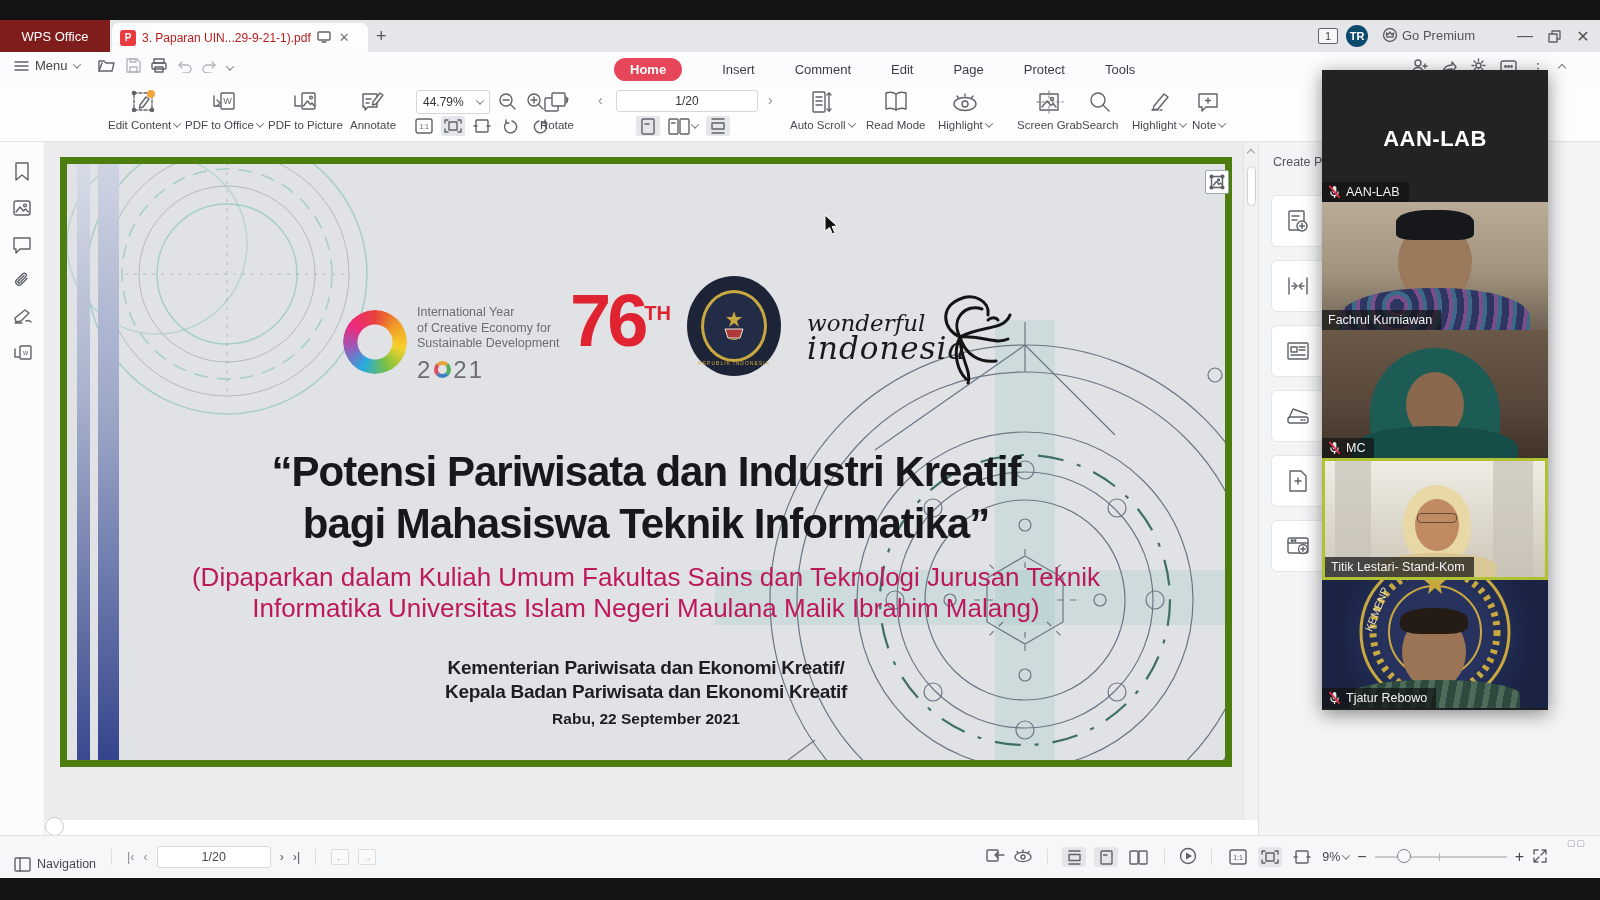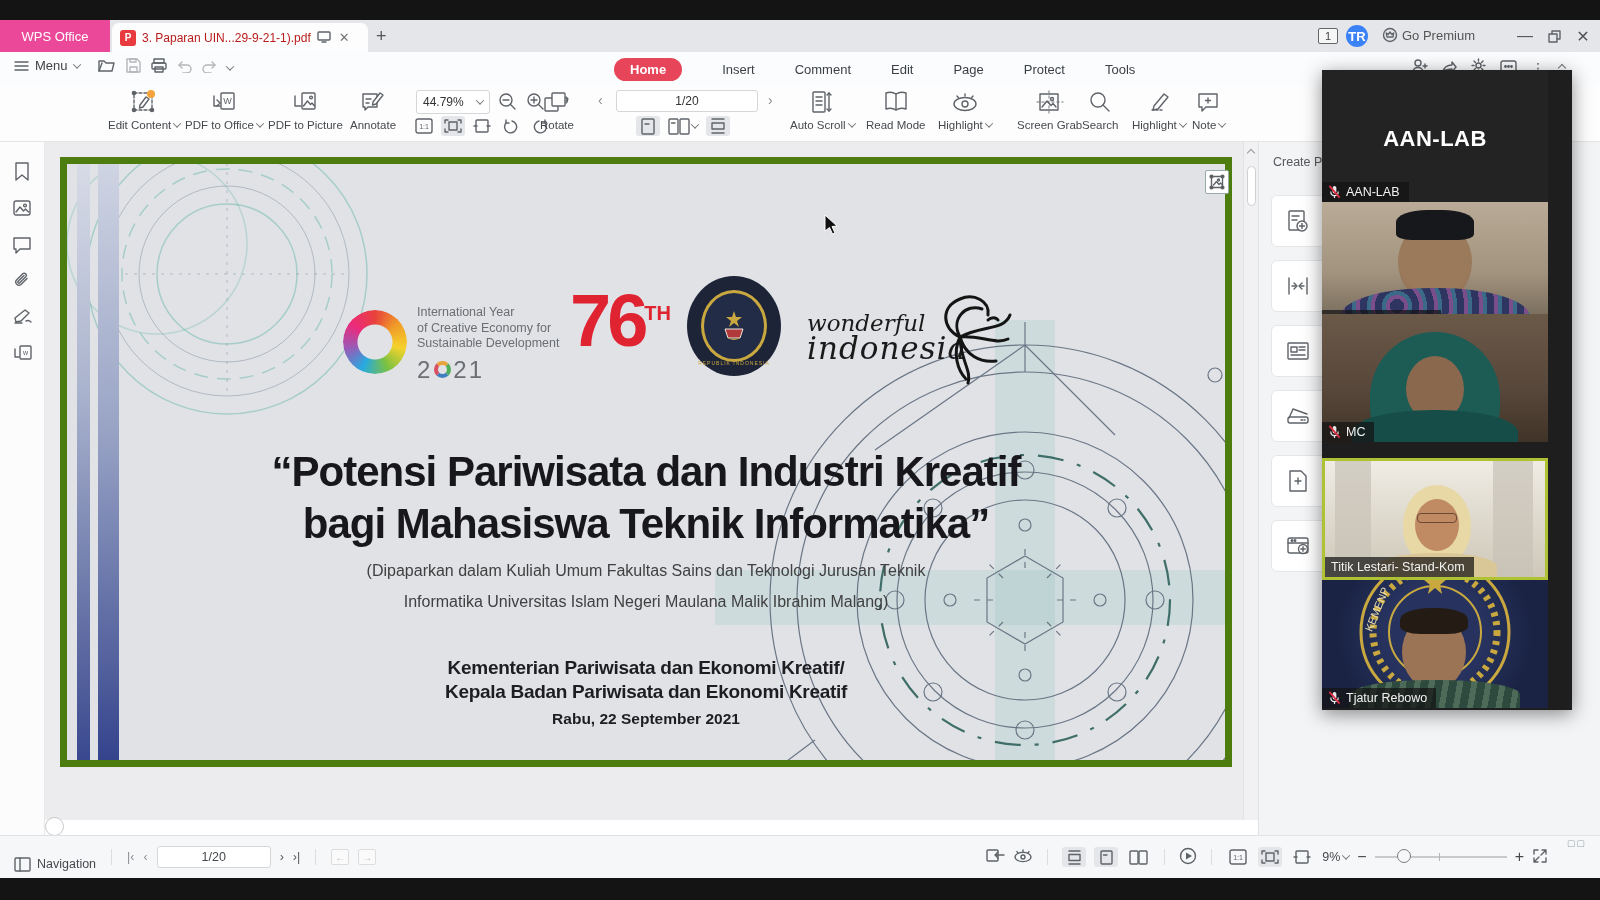--- a/index.html
+++ b/index.html
@@ -11,33 +11,33 @@
   .ico { stroke:#5f6368; fill:none; stroke-width:1.4; stroke-linecap:round; stroke-linejoin:round; }
   .chev { display:inline-block; width:6px; height:6px; border-right:1.4px solid #777; border-bottom:1.4px solid #777; transform:rotate(45deg) translate(-1px,-1px); }
   .chev.up { transform:rotate(-135deg); }
 
   
   .black-top { left:0; top:0; width:1600px; height:20px; background:#141414; }
   .black-bottom { left:0; top:878px; width:1600px; height:22px; background:#141414; }
 
   
   .tabbar { left:0; top:20px; width:1600px; height:32px; background:#e4e6e9; }
-  .wps-tab { left:0; top:20px; width:110px; height:32px; background:#ec4899; color:#fff; font-size:13px;
+  .wps-tab { left:0; top:20px; width:110px; height:32px; background:#7f1d1d; color:#fff; font-size:13px;
              display:flex; align-items:center; justify-content:center; border-radius:0 0 0 0; }
   .doc-tab { left:112px; top:23px; width:256px; height:29px; background:#fdfdfd; border-radius:7px 7px 0 0;
              display:flex; align-items:center; gap:6px; padding:0 8px; }
   .pdf-badge { width:16px; height:16px; border-radius:3px; background:#e83a3f; color:#fff; font-size:10px; font-weight:bold;
                display:flex; align-items:center; justify-content:center; }
   .doc-title { font-size:12px; color:#b91c1c; white-space:nowrap; overflow:hidden; max-width:178px; }
   .tab-x { color:#777; font-size:13px; margin-left:2px; cursor:default; }
   .newtab { left:376px; top:26px; font-size:18px; color:#555; }
   .winct { left:1318px; top:28px; width:20px; height:16px; border:1.4px solid #666; border-radius:2px; color:#444;
            font-size:11px; display:flex; align-items:center; justify-content:center; background:#f6f6f6; }
-  .avatar { left:1346px; top:25px; width:22px; height:22px; border-radius:50%; background:#3b82f6; color:#fff;
-            font-size:13px; font-weight:bold; display:flex; align-items:center; justify-content:center; }
+  .avatar { left:1346px; top:25px; width:22px; height:22px; border-radius:50%; background:#0c4a6e; color:#fff;
+            font-size:11px; font-weight:bold; display:flex; align-items:center; justify-content:center; }
   .premium { left:1382px; top:27px; display:flex; align-items:center; gap:4px; color:#555; font-size:13px; }
   .win-btn { top:26px; width:22px; height:20px; display:flex; align-items:center; justify-content:center; color:#555; }
 
   
   .menurow { left:0; top:52px; width:1600px; height:33px; background:#fbfcfd; }
   .menu-btn { left:14px; top:58px; display:flex; align-items:center; gap:6px; color:#444; font-size:13px; }
   .qicons { left:98px; top:58px; display:flex; gap:10px; align-items:center; }
   .rtabs { left:614px; top:56px; display:flex; gap:40px; align-items:center; height:26px; }
   .rtab { font-size:13px; color:#3b3f45; }
   .rtab.active { background:#e6455a; color:#fff; border-radius:13px; padding:4px 16px; font-weight:bold; }
@@ -62,21 +62,21 @@
   .railico { position:absolute; left:13px; }
 
   
   .docarea { left:45px; top:142px; width:1213px; height:678px; background:#ececee; overflow:hidden; }
   .slide { position:absolute; left:15px; top:15px; width:1172px; height:610px; background:#e0e2e6; border:7px solid #4d7c0f; overflow:hidden; }
   .stripe1 { position:absolute; left:10px; top:0; width:13px; height:649px;
              background:linear-gradient(#d7dbe7 0%, #aab3cd 35%, #5b68a0 75%, #39488f 92%, #6c78ab 100%); }
   .stripe2 { position:absolute; left:31px; top:0; width:21px; height:649px;
              background:linear-gradient(#cfd4e3 0%, #9aa5c6 40%, #4d5b9a 80%, #2f3f8a 94%, #7b86b3 100%); }
   .slide-title { position:absolute; width:100%; text-align:center; font-weight:800; font-size:42px; letter-spacing:-1px; color:#17171c; }
-  .slide-sub { position:absolute; width:100%; text-align:center; font-size:16px; color:#404040; }
+  .slide-sub { position:absolute; width:100%; text-align:center; font-size:26px; color:#be185d; }
   .slide-org { position:absolute; width:100%; text-align:center; font-size:19px; font-weight:bold; color:#1d1d22; letter-spacing:-0.3px; }
   .slide-date { position:absolute; width:100%; text-align:center; font-size:15.5px; font-weight:bold; color:#1d1d22; }
 
   .iy-text { position:absolute; left:350px; top:141px; font-size:12.5px; color:#6b6e72; line-height:1.25; }
   .iy-year { font-size:24px; letter-spacing:2px; color:#6b6e72; display:flex; align-items:center; gap:2px; margin-top:3px; }
   .iy-ring { width:17px; height:17px; border-radius:50%; border:4px solid #d94f63; border-top-color:#e8a33c; border-right-color:#4fae58; border-bottom-color:#3f7fc1; }
   .ringlogo { position:absolute; left:276px; top:146px; width:64px; height:64px; border-radius:50%;
               background:conic-gradient(#e8413c, #f09c28, #f5d22b, #79c143, #27aae1, #9b59b6, #ec2a7a, #e8413c);
               -webkit-mask:radial-gradient(circle, transparent 17px, #000 18px); mask:radial-gradient(circle, transparent 17px, #000 18px); }
   .logo76 { position:absolute; left:503px; top:120px; color:#e02330; font-weight:800; font-size:74px; letter-spacing:-4px;
@@ -119,29 +119,29 @@
   .sb-vbtn { width:24px; height:20px; border-radius:3px; display:flex; align-items:center; justify-content:center; color:#5f6368; font-size:10px; }
   .sb-vbtn.on { background:#e4e6ea; }
   .navarrow-dis { width:18px; height:16px; border:1px solid #ddd; border-radius:2px; color:#bbb; font-size:10px;
                   display:flex; align-items:center; justify-content:center; background:#fafafa; }
   .slider { width:132px; height:2px; background:#c9cacc; position:relative; }
   .slider .kn { position:absolute; left:22px; top:-7px; width:14px; height:14px; border-radius:50%; background:#f6f7f8; border:1.4px solid #7a7d82; }
   .slider .tick { position:absolute; left:64px; top:-3px; width:1.4px; height:8px; background:#b5b6b9; }
   .gridico { position:absolute; right:14px; top:2px; color:#9aa0a6; font-size:9px; letter-spacing:1px; }
 
   
-  .zoompanel { left:1322px; top:70px; width:250px; height:640px; background:#1e1e1e; border-radius:0; overflow:hidden;
+  .zoompanel { left:1322px; top:70px; width:226px; height:640px; background:#1e1e1e; border-radius:0; overflow:hidden;
                box-shadow:0 4px 18px rgba(0,0,0,.45); }
   .tile { position:absolute; left:0; width:226px; overflow:hidden; }
   .tile .chip { position:absolute; left:0; bottom:0; display:flex; align-items:center; gap:5px; background:rgba(20,20,20,.72);
                 color:#f2f2f2; font-size:12.5px; padding:3px 9px 3px 6px; max-width:220px; white-space:nowrap; }
   .bigname { position:absolute; width:100%; top:56px; text-align:center; color:#fff; font-weight:bold; font-size:22px; letter-spacing:.5px; }
   .t-aan { top:0; height:132px; background:#232323; }
   .t-fachrul { top:132px; height:128px; background:linear-gradient(180deg,#b9ab97 0%,#a2937e 55%,#6d6253 100%); }
-  .t-mc { top:244px; height:128px; background:linear-gradient(180deg,#6b5948 0%,#57473a 60%,#403327 100%); }
+  .t-mc { top:260px; height:128px; background:linear-gradient(180deg,#6b5948 0%,#57473a 60%,#403327 100%); }
   .t-titik { top:388px; height:122px; background:linear-gradient(180deg,#efece4 0%,#ded9cd 50%,#cfc8ba 100%);
              border:3px solid #aec234; }
   .t-tjatur { top:510px; height:128px; background:radial-gradient(circle at 50% 42%, #27335e 0 38%, #1a2344 72%); }
   .head { position:absolute; border-radius:50%; }
   .shoulders { position:absolute; border-radius:48% 48% 0 0; }
   .micoff { flex:0 0 auto; }
 
   .cursor { left:824px; top:214px; }
 </style>
 </head>

